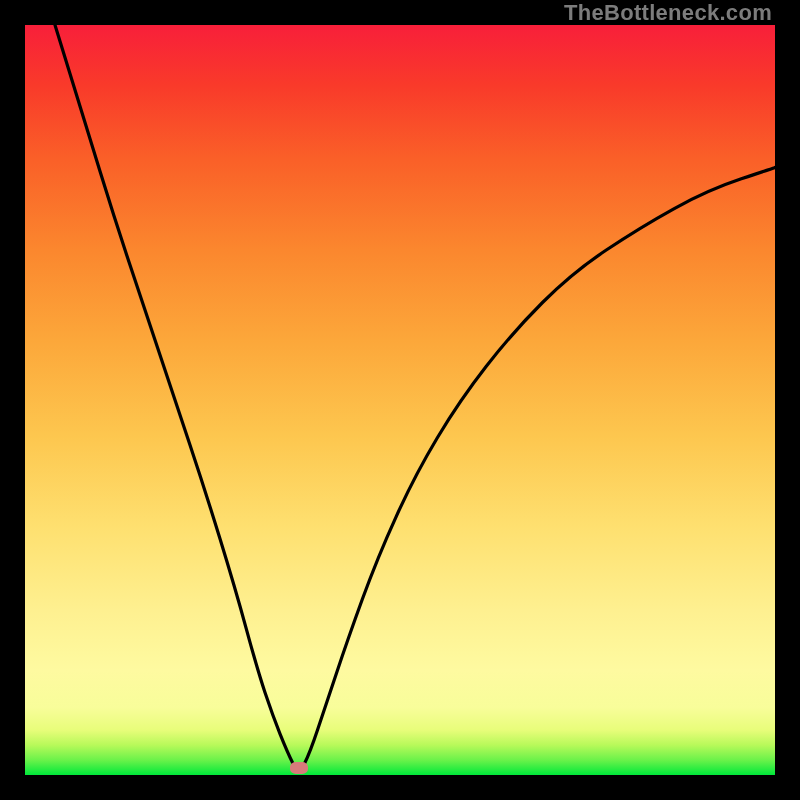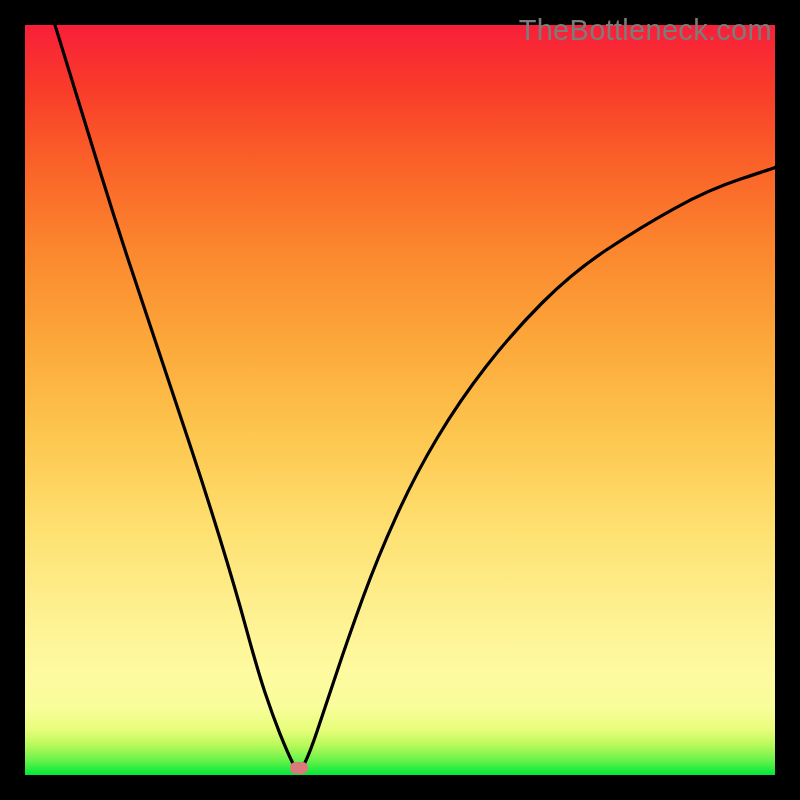--- a/index.html
+++ b/index.html
@@ -39,25 +39,25 @@
       #fdc74f 45%,
       #fca73a 58%,
       #fb872e 70%,
       #fa6028 82%,
       #f93a2a 92%,
       #f81f3a 100%
     );
   }
   .attribution {
     position: absolute;
-    top: 14px;
+    top: 0;
     right: 28px;
     color: #7c7c7c;
-    font-size: 29px;
-    font-weight: 400;
+    font-size: 22px;
+    font-weight: 700;
     letter-spacing: 0.3px;
   }
   svg.curve {
     position: absolute;
     inset: 0;
     width: 750px;
     height: 750px;
   }
   .min-marker {
     position: absolute;

